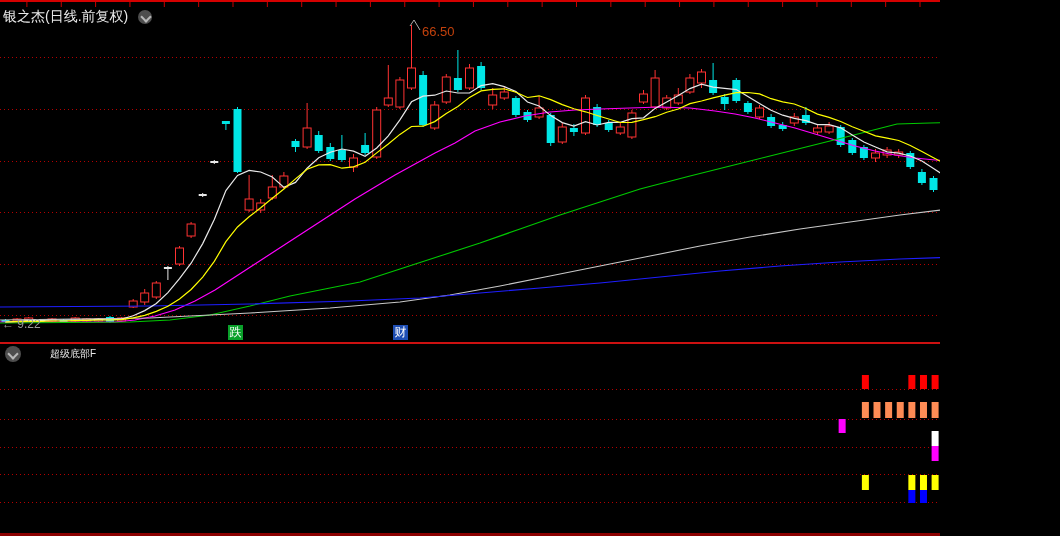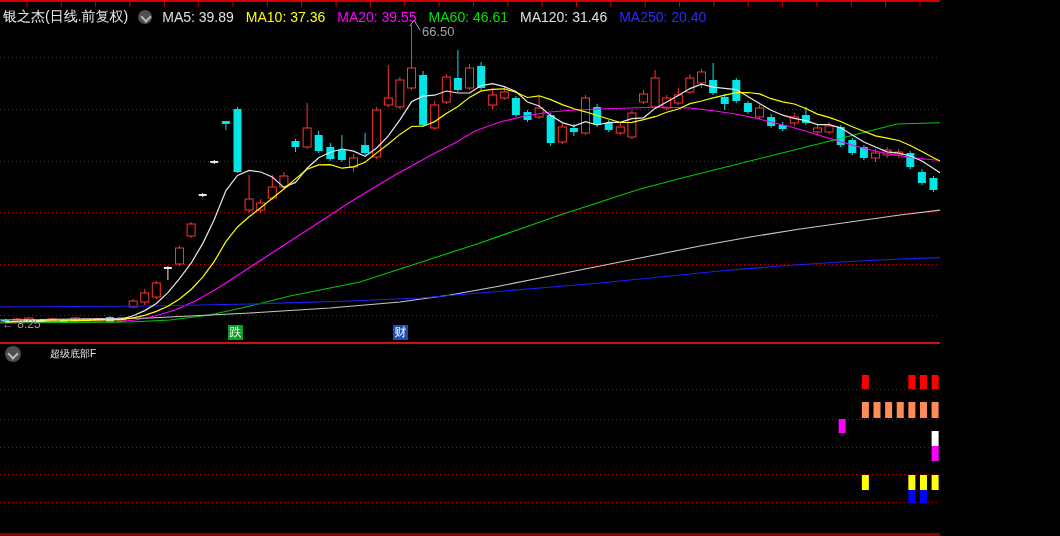--- a/index.html
+++ b/index.html
@@ -444,34 +444,26 @@
       <polyline points="5.5,322 17.1,321.7 28.7,321.3 40.3,321.3 52,321 63.6,321 75.2,320.6 86.8,320.3 98.4,320 110,320 121.6,319.6 133.2,317.8 144.7,315.3 156.3,311.4 167.9,306.3 179.5,298.9 191.1,289.5 202.7,277.1 214.3,261.4 225.9,241.6 237.5,227 249.1,216.8 260.7,207.8 272.3,198.2 283.9,189 295.5,178.9 307.1,169.3 318.7,164.9 330.3,164.6 341.9,168.2 353.5,166.8 365.1,162.2 376.7,152.9 388.3,144 399.9,134.4 411.5,126.5 423.1,126.2 434.7,121.6 446.3,113.4 457.9,106.4 469.5,97.4 481.1,90.9 492.7,89.4 504.3,88.8 515.9,92.3 527.5,97.5 539.1,95.8 550.7,99.6 562.3,104.6 573.9,108.8 585.5,111.8 597.1,115.5 608.7,119 620.3,122.5 631.9,122.3 643.5,119.7 655.1,116.7 666.7,112.2 678.3,109 689.9,103.6 701.5,101 713.1,97.8 724.7,95.2 736.3,92.6 747.9,92.5 759.5,93.9 771.1,98.7 782.7,101.8 794.3,104 805.9,108.5 817.5,114.1 829.1,117.4 840.7,121.5 852.3,126.7 863.9,131.3 875.5,135.8 887.1,138.2 898.7,140.5 910.3,145.5 921.9,151.5 933.5,157.7 945.1,163.9 956.7,167.9 968.3,171.1 979.9,173.5 991.5,177.4 1003.1,181.2 1014.7,181.2 1026.3,178.7 1037.9,173.2 1049.5,167.2" fill="none" stroke="#ffff00" stroke-width="1.2"></polyline>
       <polyline points="410,26 414,20 420,30" fill="none" stroke="#aaaaaa" stroke-width="1"></polyline>
     </svg>
   <div id="topborder"></div>
 
   <div id="titlebar">
     <span class="title-text">银之杰(日线.前复权)</span>
     <span class="circ">
         <span class="chev"></span>
       </span>
-    <span id="ma-labels">
-        <span class="ma-item" style="color: rgb(224, 224, 224);">MA5: 39.89</span>
-        <span class="ma-item" style="color: rgb(255, 255, 0);">MA10: 37.36</span>
-        <span class="ma-item" style="color: rgb(255, 0, 255);">MA20: 39.55</span>
-        <span class="ma-item" style="color: rgb(0, 224, 0);">MA60: 46.61</span>
-        <span class="ma-item" style="color: rgb(224, 224, 224);">MA120: 31.46</span>
-        <span class="ma-item" style="color: rgb(42, 42, 255);">MA250: 20.40</span>
-      </span>
   </div>
 
   <div id="corner-diamond" class="abslabel">◇</div>
 
-  <div id="hi-label" class="abslabel" style="left: 422px; top: 24px; color: #a3a3a3; font-size: 13px;">66.50</div>
-  <div id="low-label" class="abslabel" style="left: 2px; top: 317px; color: rgb(153, 153, 153); font-size: 12px;">← 8.25</div>
+  <div id="hi-label" class="abslabel" style="left: 422px; top: 24px; color: #c2410c; font-size: 13px;">66.50</div>
+  <div id="low-label" class="abslabel" style="left: 2px; top: 317px; color: rgb(153, 153, 153); font-size: 12px;">← 9.22</div>
 
   <div id="separator"></div>
 
   <div id="panel-head">
     <span class="circ">
         <span class="chev"></span>
       </span>
   </div>
   <div id="panel-title">超级底部F</div>
 

